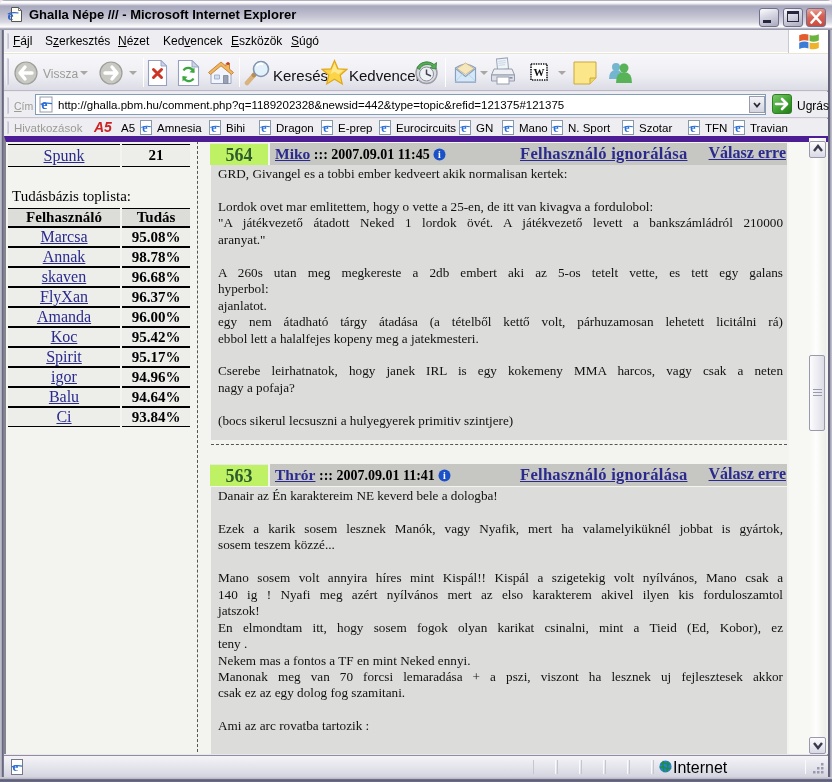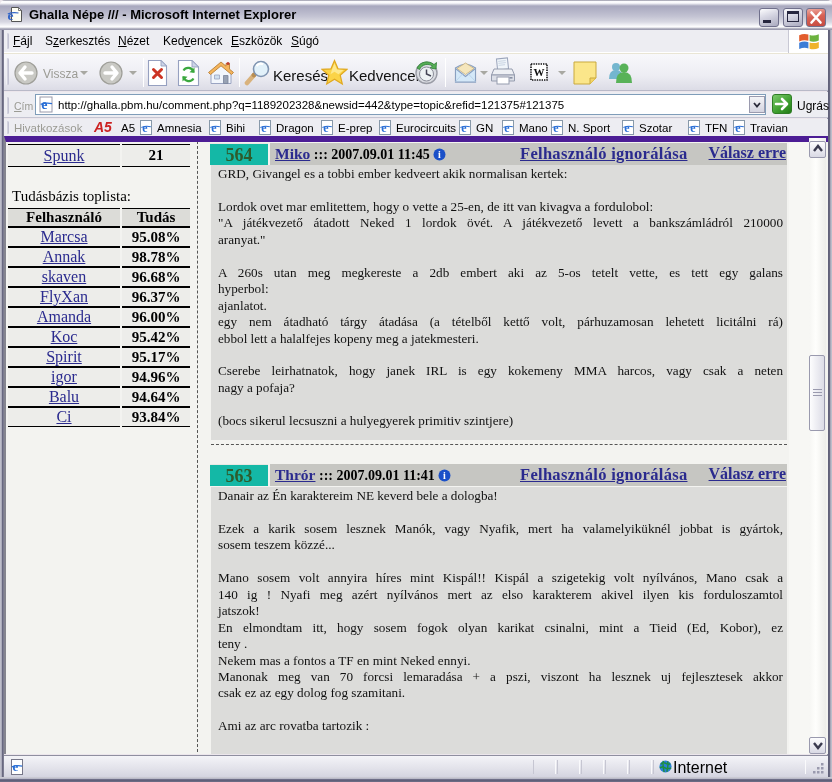--- a/index.html
+++ b/index.html
@@ -50,21 +50,21 @@
 .sbtable td{border-top:1px solid #000;border-bottom:1px solid #000;background:#ededea;text-align:center;font-size:15px;height:20px;line-height:17px;padding:0}
 .sbtable .c1{width:112px}
 .sbtable .c1 a{font-size:16px}
 .sbtable .c2{width:68px;font-weight:bold;font-size:15px}
 .sbtable .hdr{background:#dcdcd8;font-weight:bold;font-size:15px;height:18px}
 a{color:#2a2a8e}
 #toplistlabel{left:6px;top:47px;font-size:15px;color:#000}
 
 #dashv{position:absolute;left:191px;top:0;width:1px;height:616px;border-left:1px dashed #555}
 .posthdr{position:absolute;left:204px;width:577px;height:22px}
-.pnum{position:absolute;left:0;top:0;width:58px;height:22px;background:#14b8a6;border-top:1px solid #e8e8e4;color:#2d5c2d;font-weight:bold;font-size:18px;line-height:23px;text-align:center;font-family:"Liberation Serif",serif}
+.pnum{position:absolute;left:0;top:0;width:58px;height:22px;background:#bef264;border-top:1px solid #e8e8e4;color:#2d5c2d;font-weight:bold;font-size:18px;line-height:23px;text-align:center;font-family:"Liberation Serif",serif}
 .phrest{position:absolute;left:60px;top:0;width:517px;height:22px;background:#c6c6c2}
 .pwho{position:absolute;left:5px;top:2px;font-size:14px;font-weight:bold;color:#000}
 .pwho a{color:#2a2a8e;font-size:15.5px}
 .pignore{position:absolute;left:250px;top:1px;font-size:16.5px;letter-spacing:0.3px;font-weight:bold}
 .preply{position:absolute;right:1px;top:1px;font-size:16px;font-weight:bold}
 .pbody{position:absolute;left:205px;width:576px;background:#dcdcda;padding:1px 4px 0 7px;font-size:13.2px;line-height:16.45px;color:#111;overflow:hidden}
 .pbody .j{text-align:justify;text-align-last:justify}
 .dash{position:absolute;left:205px;width:576px;border-top:1px dashed #555}
 
 #sbar{left:809px;top:138px;width:17px;height:616px;background:linear-gradient(90deg,#f6f6f3,#fefefc 40%,#ededea)}

